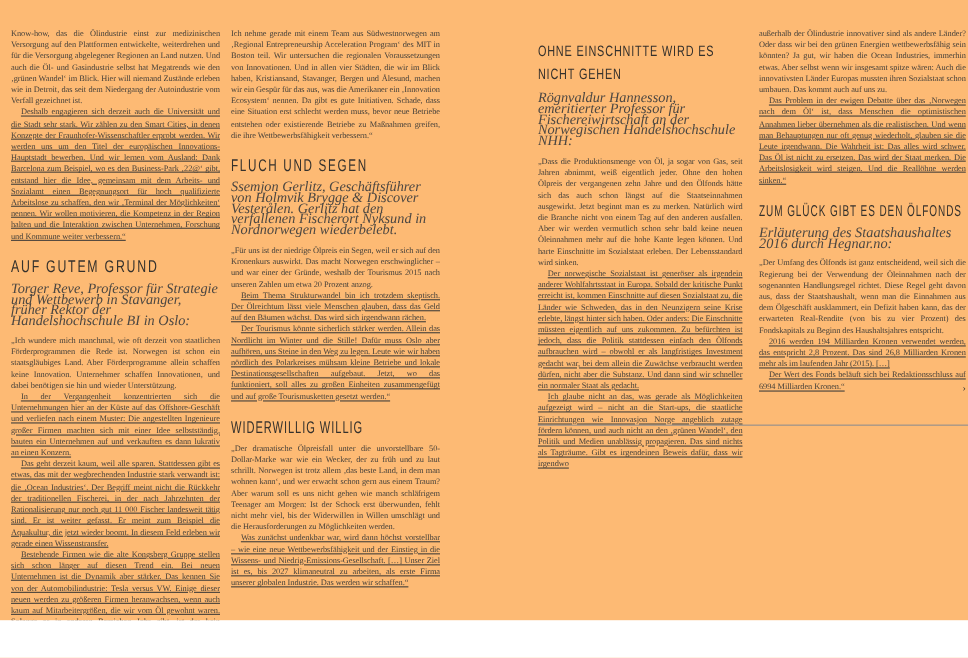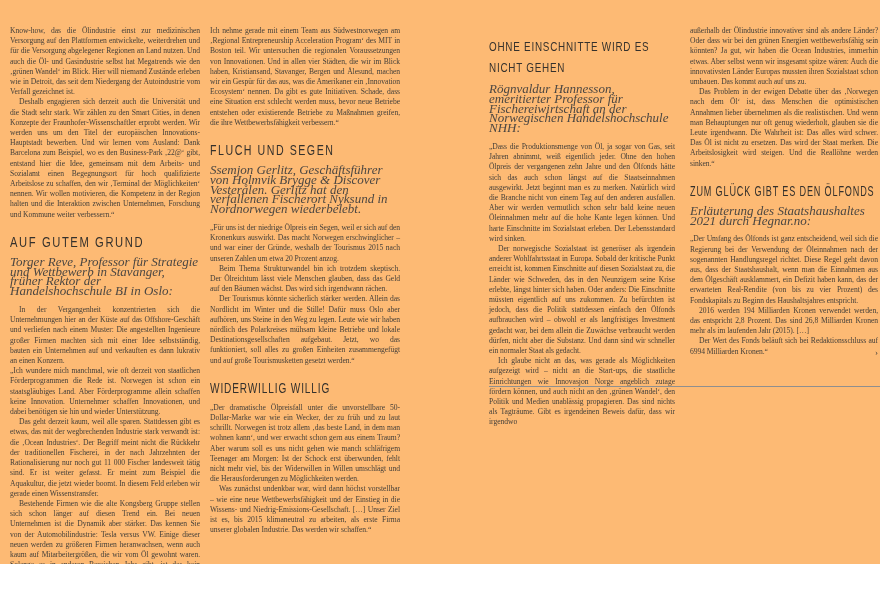--- a/index.html
+++ b/index.html
@@ -5,21 +5,21 @@
   html,body{margin:0;padding:0;background:#ffffff;}
   .page{
     position:relative;width:880px;height:564px;background:#fdba74;
     overflow:hidden;font-family:"Liberation Serif",serif;
   }
   .col{position:absolute;top:26px;}
   .body{
     margin:0;font-size:7.6px;line-height:10.2px;letter-spacing:-0.05px;
     color:#45403a;text-align:justify;hyphens:auto;
   }
-  .body.indent{text-indent:9px;}
+  .body.indent{text-indent:9px;text-decoration:underline;}
   .headline{
     font-family:"Liberation Sans",sans-serif;font-weight:400;margin:14px 0 6px;
     color:#35312c;white-space:nowrap;transform-origin:0 60%;line-height:17px;
   }
   .h-augrund{font-size:14px;letter-spacing:2px;transform:scale(0.80,1.10);}
   .h-fluch{font-size:14px;letter-spacing:2px;transform:scale(0.76,1.10);}
   .h-wider{font-size:14px;letter-spacing:1.2px;transform:scale(0.72,1.10);}
   .h-ohne{
     font-size:13px;letter-spacing:1px;white-space:normal;width:235px;
     transform:scale(0.76,1.05);transform-origin:0 0;line-height:20px;margin:10px 0 8px;
@@ -40,51 +40,51 @@
 </head>
 <body>
 
 <div class="page">
 
   <div class="col" style="left:10px;width:190px;">
     <p class="body">Know-how, das die Ölindustrie einst zur medizinischen Versorgung auf den Plattformen entwickelte, weiterdrehen und für die Versorgung abgelegener Regionen an Land nutzen. Und auch die Öl- und Gasindustrie selbst hat Megatrends wie den ‚grünen Wandel‘ im Blick. Hier will niemand Zustände erleben wie in Detroit, das seit dem Niedergang der Autoindustrie vom Verfall gezeichnet ist.</p>
     <p class="body indent">Deshalb engagieren sich derzeit auch die Universität und die Stadt sehr stark. Wir zählen zu den Smart Cities, in denen Konzepte der Fraunhofer-Wissenschaftler erprobt werden. Wir werden uns um den Titel der europäischen Innovations-Hauptstadt bewerben. Und wir lernen vom Ausland: Dank Barcelona zum Beispiel, wo es den Business-Park ‚22@‘ gibt, entstand hier die Idee, gemeinsam mit dem Arbeits- und Sozialamt einen Begegnungsort für hoch qualifizierte Arbeitslose zu schaffen, den wir ‚Terminal der Möglichkeiten‘ nennen. Wir wollen motivieren, die Kompetenz in der Region halten und die Interaktion zwischen Unternehmen, Forschung und Kommune weiter verbessern.“</p>
     <div class="headline h-augrund">AUF GUTEM GRUND</div>
     <p class="byline">Torger Reve, Professor für Strategie und Wettbewerb in Stavanger, früher Rektor der Handelshochschule BI in Oslo:</p>
+    <p class="body">„Ich wundere mich manchmal, wie oft derzeit von staatlichen Förderprogrammen die Rede ist. Norwegen ist schon ein staatsgläubiges Land. Aber Förderprogramme allein schaffen keine Innovation. Unternehmer schaffen Innovationen, und dabei benötigen sie hin und wieder Unterstützung.</p>
     <p class="body indent">In der Vergangenheit konzentrierten sich die Unternehmungen hier an der Küste auf das Offshore-Geschäft und verliefen nach einem Muster: Die angestellten Ingenieure großer Firmen machten sich mit einer Idee selbstständig, bauten ein Unternehmen auf und verkauften es dann lukrativ an einen Konzern.</p>
-    <p class="body">„Ich wundere mich manchmal, wie oft derzeit von staatlichen Förderprogrammen die Rede ist. Norwegen ist schon ein staatsgläubiges Land. Aber Förderprogramme allein schaffen keine Innovation. Unternehmer schaffen Innovationen, und dabei benötigen sie hin und wieder Unterstützung.</p>
     <p class="body indent">Das geht derzeit kaum, weil alle sparen. Stattdessen gibt es etwas, das mit der wegbrechenden Industrie stark verwandt ist: die ‚Ocean Industries‘. Der Begriff meint nicht die Rückkehr der traditionellen Fischerei, in der nach Jahrzehnten der Rationalisierung nur noch gut 11 000 Fischer landesweit tätig sind. Er ist weiter gefasst. Er meint zum Beispiel die Aquakultur, die jetzt wieder boomt. In diesem Feld erleben wir gerade einen Wissenstransfer.</p>
     <p class="body indent">Bestehende Firmen wie die alte Kongsberg Gruppe stellen sich schon länger auf diesen Trend ein. Bei neuen Unternehmen ist die Dynamik aber stärker. Das kennen Sie von der Automobilindustrie: Tesla versus VW. Einige dieser neuen werden zu größeren Firmen heranwachsen, wenn auch kaum auf Mitarbeitergrößen, die wir vom Öl gewohnt waren. Solange es in anderen Bereichen Jobs gibt, ist das kein Problem.</p>
   </div>
 
   <div class="col" style="left:210px;width:190px;">
     <p class="body">Ich nehme gerade mit einem Team aus Südwestnorwegen am ‚Regional Entrepreneurship Acceleration Program‘ des MIT in Boston teil. Wir untersuchen die regionalen Voraussetzungen von Innovationen. Und in allen vier Städten, die wir im Blick haben, Kristiansand, Stavanger, Bergen und Ålesund, machen wir ein Gespür für das aus, was die Amerikaner ein ‚Innovation Ecosystem‘ nennen. Da gibt es gute Initiativen. Schade, dass eine Situation erst schlecht werden muss, bevor neue Betriebe entstehen oder existierende Betriebe zu Maßnahmen greifen, die ihre Wettbewerbsfähigkeit verbessern.“</p>
     <div class="headline h-fluch">FLUCH UND SEGEN</div>
     <p class="byline">Ssemjon Gerlitz, Geschäftsführer von Holmvik Brygge &amp; Discover Vesterålen. Gerlitz hat den verfallenen Fischerort Nyksund in Nordnorwegen wiederbelebt.</p>
     <p class="body">„Für uns ist der niedrige Ölpreis ein Segen, weil er sich auf den Kronenkurs auswirkt. Das macht Norwegen erschwinglicher – und war einer der Gründe, weshalb der Tourismus 2015 nach unseren Zahlen um etwa 20 Prozent anzog.</p>
     <p class="body indent">Beim Thema Strukturwandel bin ich trotzdem skeptisch. Der Ölreichtum lässt viele Menschen glauben, dass das Geld auf den Bäumen wächst. Das wird sich irgendwann rächen.</p>
     <p class="body indent">Der Tourismus könnte sicherlich stärker werden. Allein das Nordlicht im Winter und die Stille! Dafür muss Oslo aber aufhören, uns Steine in den Weg zu legen. Leute wie wir haben nördlich des Polarkreises mühsam kleine Betriebe und lokale Destinationsgesellschaften aufgebaut. Jetzt, wo das funktioniert, soll alles zu großen Einheiten zusammengefügt und auf große Tourismusketten gesetzt werden.“</p>
     <div class="headline h-wider">WIDERWILLIG WILLIG</div>
     <p class="body">„Der dramatische Ölpreisfall unter die unvorstellbare 50-Dollar-Marke war wie ein Wecker, der zu früh und zu laut schrillt. Norwegen ist trotz allem ‚das beste Land, in dem man wohnen kann‘, und wer erwacht schon gern aus einem Traum? Aber warum soll es uns nicht gehen wie manch schläfrigem Teenager am Morgen: Ist der Schock erst überwunden, fehlt nicht mehr viel, bis der Widerwillen in Willen umschlägt und die Herausforderungen zu Möglichkeiten werden.</p>
-    <p class="body indent">Was zunächst undenkbar war, wird dann höchst vorstellbar – wie eine neue Wettbewerbsfähigkeit und der Einstieg in die Wissens- und Niedrig-Emissions-Gesellschaft. […] Unser Ziel ist es, bis 2015 klimaneutral zu arbeiten, als erste Firma unserer globalen Industrie. Das werden wir schaffen.“</p>
+    <p class="body indent">Was zunächst undenkbar war, wird dann höchst vorstellbar – wie eine neue Wettbewerbsfähigkeit und der Einstieg in die Wissens- und Niedrig-Emissions-Gesellschaft. […] Unser Ziel ist es, bis 2027 klimaneutral zu arbeiten, als erste Firma unserer globalen Industrie. Das werden wir schaffen.“</p>
   </div>
 
   <div class="col" style="left:489px;width:186px;">
     <div class="headline h-ohne">OHNE EINSCHNITTE WIRD ES NICHT GEHEN</div>
     <p class="byline">Rögnvaldur Hannesson, emeritierter Professor für Fischereiwirtschaft an der Norwegischen Handelshochschule NHH:</p>
     <p class="body">„Dass die Produktionsmenge von Öl, ja sogar von Gas, seit Jahren abnimmt, weiß eigentlich jeder. Ohne den hohen Ölpreis der vergangenen zehn Jahre und den Ölfonds hätte sich das auch schon längst auf die Staatseinnahmen ausgewirkt. Jetzt beginnt man es zu merken. Natürlich wird die Branche nicht von einem Tag auf den anderen ausfallen. Aber wir werden vermutlich schon sehr bald keine neuen Öleinnahmen mehr auf die hohe Kante legen können. Und harte Einschnitte im Sozialstaat erleben. Der Lebensstandard wird sinken.</p>
     <p class="body indent">Der norwegische Sozialstaat ist generöser als irgendein anderer Wohlfahrtsstaat in Europa. Sobald der kritische Punkt erreicht ist, kommen Einschnitte auf diesen Sozialstaat zu, die Länder wie Schweden, das in den Neunzigern seine Krise erlebte, längst hinter sich haben. Oder anders: Die Einschnitte müssten eigentlich auf uns zukommen. Zu befürchten ist jedoch, dass die Politik stattdessen einfach den Ölfonds aufbrauchen wird – obwohl er als langfristiges Investment gedacht war, bei dem allein die Zuwächse verbraucht werden dürfen, nicht aber die Substanz. Und dann sind wir schneller ein normaler Staat als gedacht.</p>
     <p class="body indent">Ich glaube nicht an das, was gerade als Möglichkeiten aufgezeigt wird – nicht an die Start-ups, die staatliche Einrichtungen wie Innovasjon Norge angeblich zutage fördern können, und auch nicht an den ‚grünen Wandel‘, den Politik und Medien unablässig propagieren. Das sind nichts als Tagträume. Gibt es irgendeinen Beweis dafür, dass wir irgendwo</p>
   </div>
 
   <div class="col" style="left:690px;width:188px;">
     <p class="body">außerhalb der Ölindustrie innovativer sind als andere Länder? Oder dass wir bei den grünen Energien wettbewerbsfähig sein könnten? Ja gut, wir haben die Ocean Industries, immerhin etwas. Aber selbst wenn wir insgesamt spitze wären: Auch die innovativsten Länder Europas mussten ihren Sozialstaat schon umbauen. Das kommt auch auf uns zu.</p>
     <p class="body indent">Das Problem in der ewigen Debatte über das ‚Norwegen nach dem Öl‘ ist, dass Menschen die optimistischen Annahmen lieber übernehmen als die realistischen. Und wenn man Behauptungen nur oft genug wiederholt, glauben sie die Leute irgendwann. Die Wahrheit ist: Das alles wird schwer. Das Öl ist nicht zu ersetzen. Das wird der Staat merken. Die Arbeitslosigkeit wird steigen. Und die Reallöhne werden sinken.“</p>
     <div class="headline h-zum">ZUM GLÜCK GIBT ES DEN ÖLFONDS</div>
-    <p class="byline">Erläuterung des Staatshaushaltes 2021 durch Hegnar.no:</p>
+    <p class="byline">Erläuterung des Staatshaushaltes 2016 durch Hegnar.no:</p>
     <p class="body">„Der Umfang des Ölfonds ist ganz entscheidend, weil sich die Regierung bei der Verwendung der Öleinnahmen nach der sogenannten Handlungsregel richtet. Diese Regel geht davon aus, dass der Staatshaushalt, wenn man die Einnahmen aus dem Ölgeschäft ausklammert, ein Defizit haben kann, das der erwarteten Real-Rendite (von bis zu vier Prozent) des Fondskapitals zu Beginn des Haushaltsjahres entspricht.</p>
     <p class="body indent">2016 werden 194 Milliarden Kronen verwendet werden, das entspricht 2,8 Prozent. Das sind 26,8 Milliarden Kronen mehr als im laufenden Jahr (2015). […]</p>
     <p class="body indent">
       <span>Der Wert des Fonds beläuft sich bei Redaktionsschluss auf 6994 Milliarden Kronen.“</span>
       <span class="cont">›</span>
     </p>
   </div>
 
   <div class="rule"></div>
 

